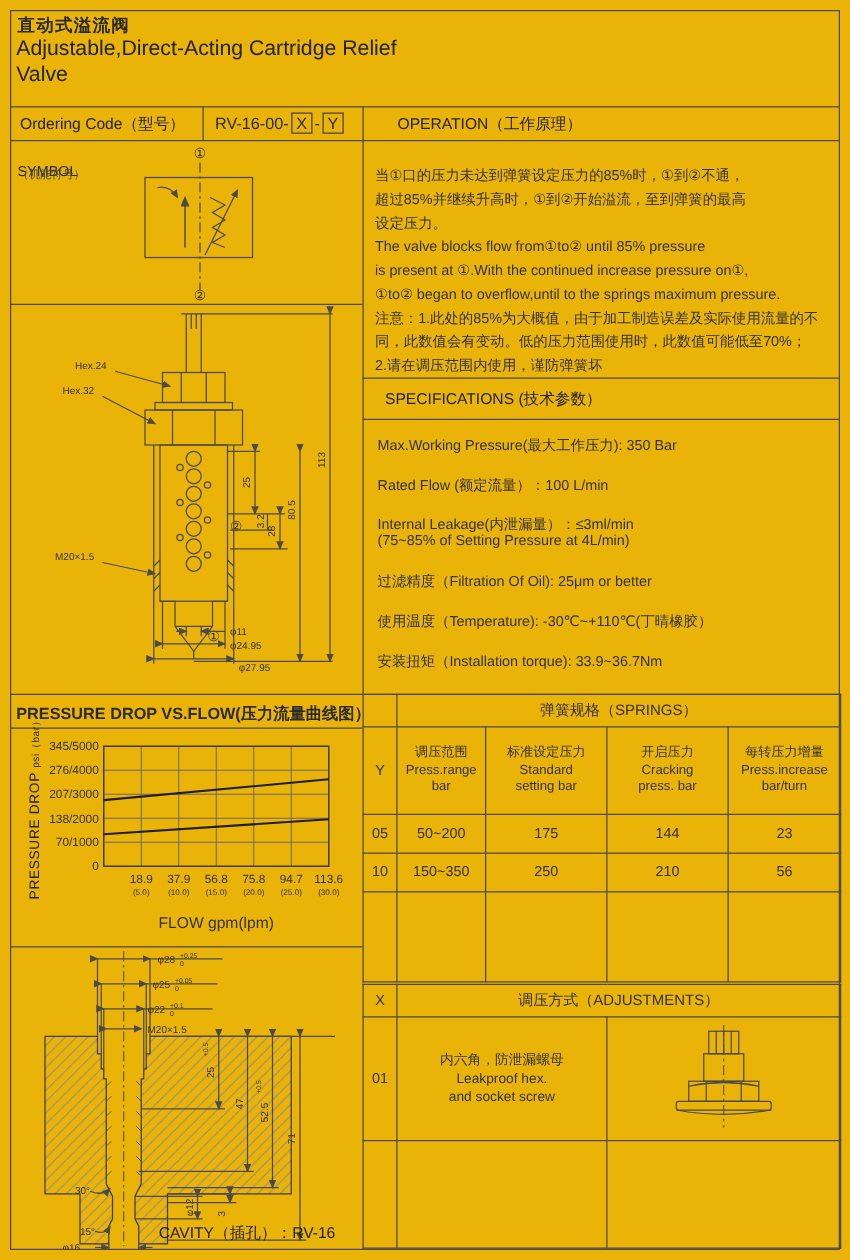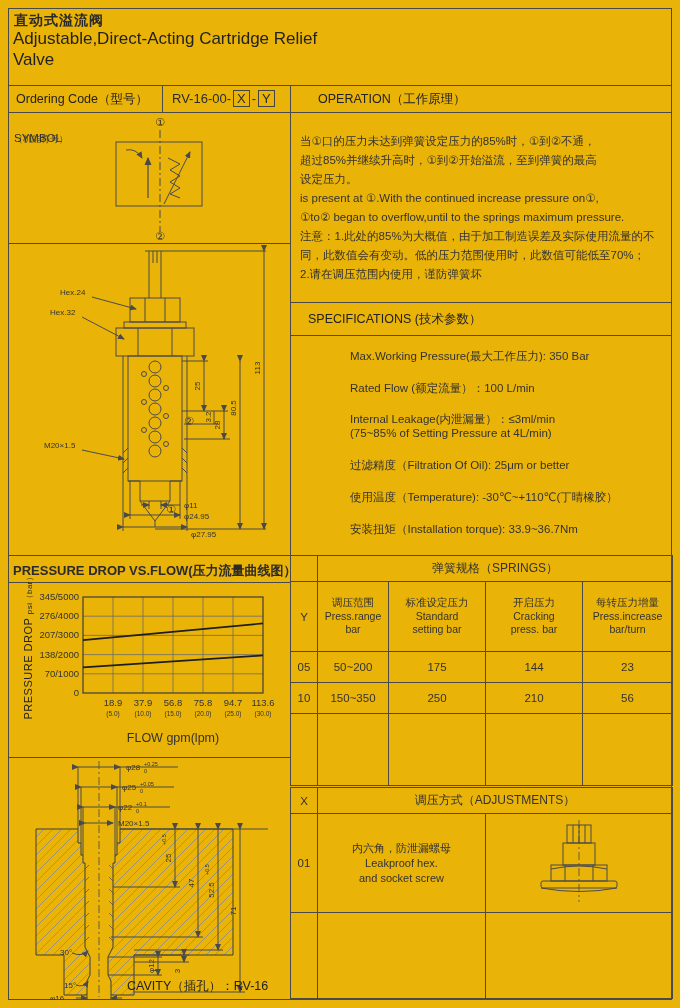--- a/index.html
+++ b/index.html
@@ -7,21 +7,21 @@
         font-family:"Liberation Sans","DejaVu Sans",sans-serif;color:#2b2b2b;overflow:hidden;}
   .abs{position:absolute;white-space:nowrap;}
   .hl{position:absolute;height:1px;background:#4a4a4a;}
   .vl{position:absolute;width:1px;background:#4a4a4a;}
   .frame{position:absolute;left:8px;top:8px;width:662px;height:990px;border:1px solid #4a4a4a;}
   .t-zh{font-size:14px;font-weight:bold;letter-spacing:1px;}
   .t-en{font-size:17px;color:#222;}
   .sec-title{font-size:12.5px;color:#222;}
   .chart-title{font-size:13px;font-weight:600;}
   .body-txt{font-size:11.5px;line-height:19px;color:#333;margin-top:18px;}
-  .spec-item{font-size:11.5px;color:#333;margin-left:48px;}
+  .spec-item{font-size:11.5px;color:#333;}
   .code-row{font-size:13px;}
   .code-box{display:inline-block;border:1px solid #444;padding:0 3px;margin:0 2px;font-size:13px;line-height:15px;}
   .small-sub{font-size:9px;color:#444;}
   table{border-collapse:collapse;table-layout:fixed;}
   td{border:1px solid #4a4a4a;text-align:center;vertical-align:middle;padding:0;color:#333;}
   .spr-head{font-size:10.5px;line-height:13.5px;}
   .spr-cell{font-size:11.5px;}
   .spr-title{font-size:12px;}
   .adj-desc{font-size:11px;line-height:15px;}
   .ylabel{position:absolute;left:-50px;top:638px;width:160px;height:16px;text-align:center;
@@ -165,20 +165,21 @@
     <text class="dim" x="176" y="265">φ11</text>
     <text class="dim" x="176" y="276">φ24.95</text>
     <text class="dim" x="183" y="294">φ27.95</text>
   </svg>
 
   <div class="abs sec-title" style="left:318px;top:91px;">OPERATION（工作原理）</div>
   <div class="abs body-txt" style="left:300px;top:114px;">
     <div>当①口的压力未达到弹簧设定压力的85%时，①到②不通，</div>
     <div>超过85%并继续升高时，①到②开始溢流，至到弹簧的最高</div>
     <div>设定压力。</div>
+    <div>The valve blocks flow from①to② until 85% pressure</div>
     <div>is present at ①.With the continued increase pressure on①,</div>
     <div>①to② began to overflow,until to the springs maximum pressure.</div>
     <div>注意：1.此处的85%为大概值，由于加工制造误差及实际使用流量的不</div>
     <div>同，此数值会有变动。低的压力范围使用时，此数值可能低至70%；</div>
     <div>2.请在调压范围内使用，谨防弹簧坏</div>
   </div>
 
   <div class="abs sec-title" style="left:308px;top:311px;">SPECIFICATIONS (技术参数）</div>
   <div class="abs spec-item" style="left:302px;top:349px;">Max.Working Pressure(最大工作压力): 350 Bar</div>
   <div class="abs spec-item" style="left:302px;top:381px;">Rated Flow (额定流量）：100 L/min</div>

